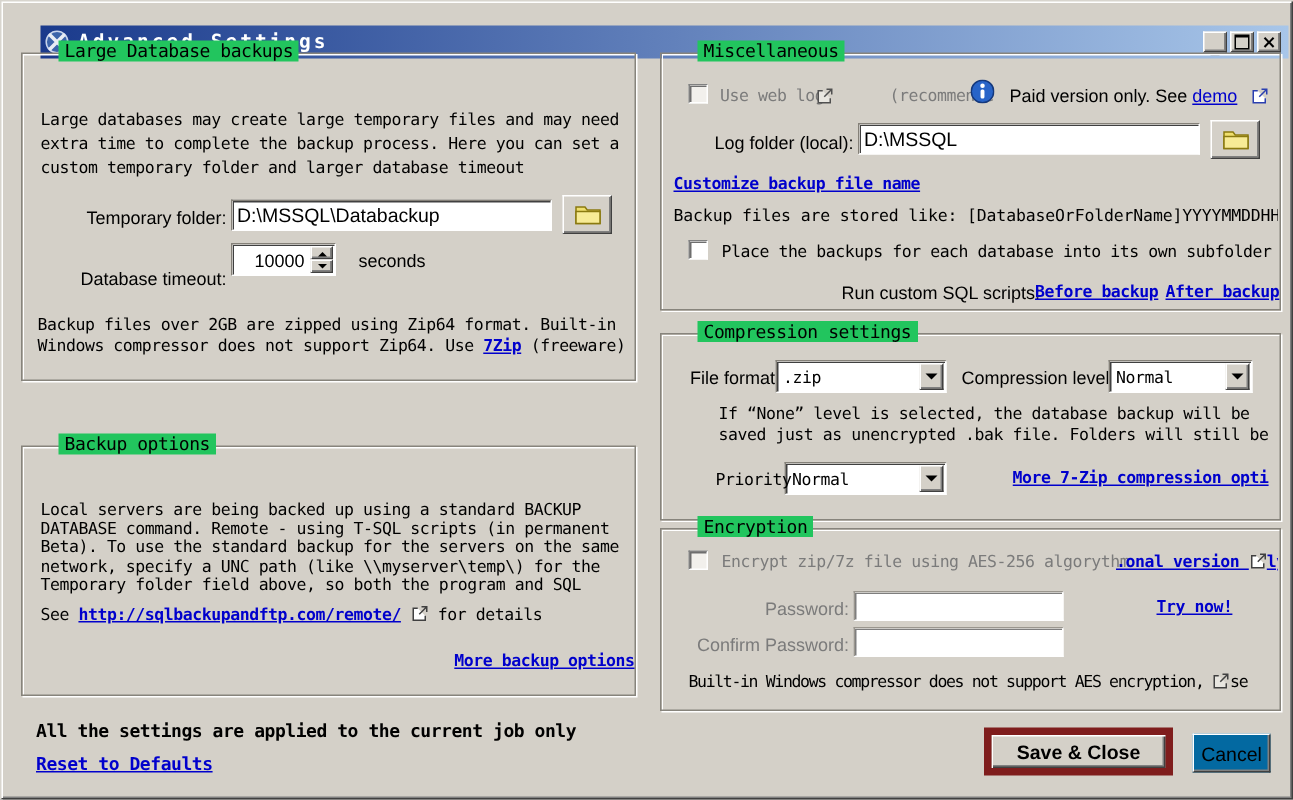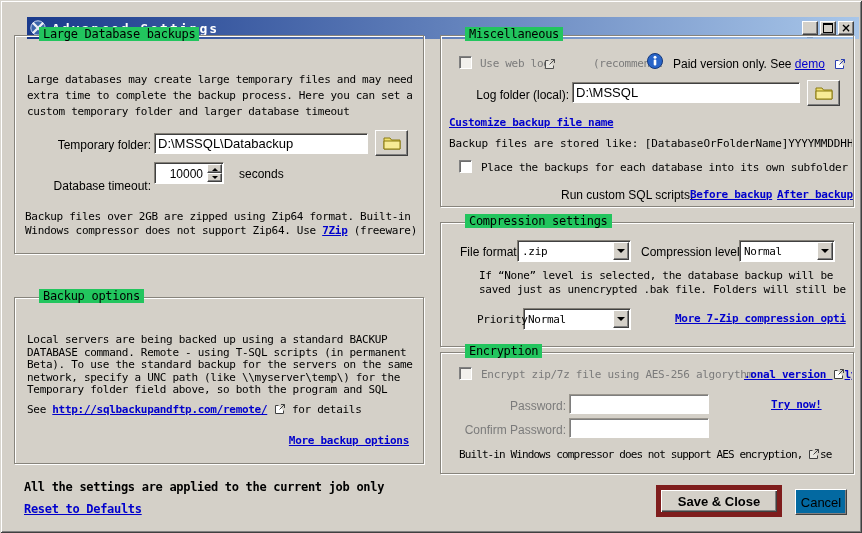--- a/index.html
+++ b/index.html
@@ -125,21 +125,21 @@
 Temporary folder field above, so both the program and SQL</div>
     <div class="abs mono nowrap" style="left:12px;top:105px;width:392px;">
       <span>See </span><span class="lnk">http://sqlbackupandftp.com/remote/</span>
       <span class="inline-ic">
         <svg width="12" height="12" viewBox="0 0 12 12">
             <path d="M4.5 2.5H1.5v8h8v-3" fill="#fff" stroke="#404040"></path>
             <path d="M5.5 6.5 L10.5 1.5 M7 1.5h3.5V5" stroke="#404040" fill="none"></path>
           </svg>
       </span><span> for details</span>
     </div>
-    <div class="abs mono lnk" style="right:14px;top:136px;">More backup options</div>
+    <div class="abs mono lnk" style="right:0;top:136px;">More backup options</div>
   </div>
 
   <div class="abs" style="position:absolute;left:24px;top:480px;font:bold 12px 'DejaVu Sans Mono',monospace;letter-spacing:-0.3px;">All the settings are applied to the current job only</div>
   <div class="abs lnk" style="position:absolute;left:24px;top:502px;font-size:12px;font-family:'DejaVu Sans Mono',monospace;letter-spacing:-0.3px;">Reset to Defaults</div>
 
   <div class="grp" style="left:440px;top:35px;width:412px;height:170px;">
     <div class="grp-title">Miscellaneous</div>
 
     <div class="abs cb" style="left:18px;top:20px;background:#f2f0ec;"></div>
     <div class="abs mono gray" style="left:39px;top:21px;">Use web log</div>

